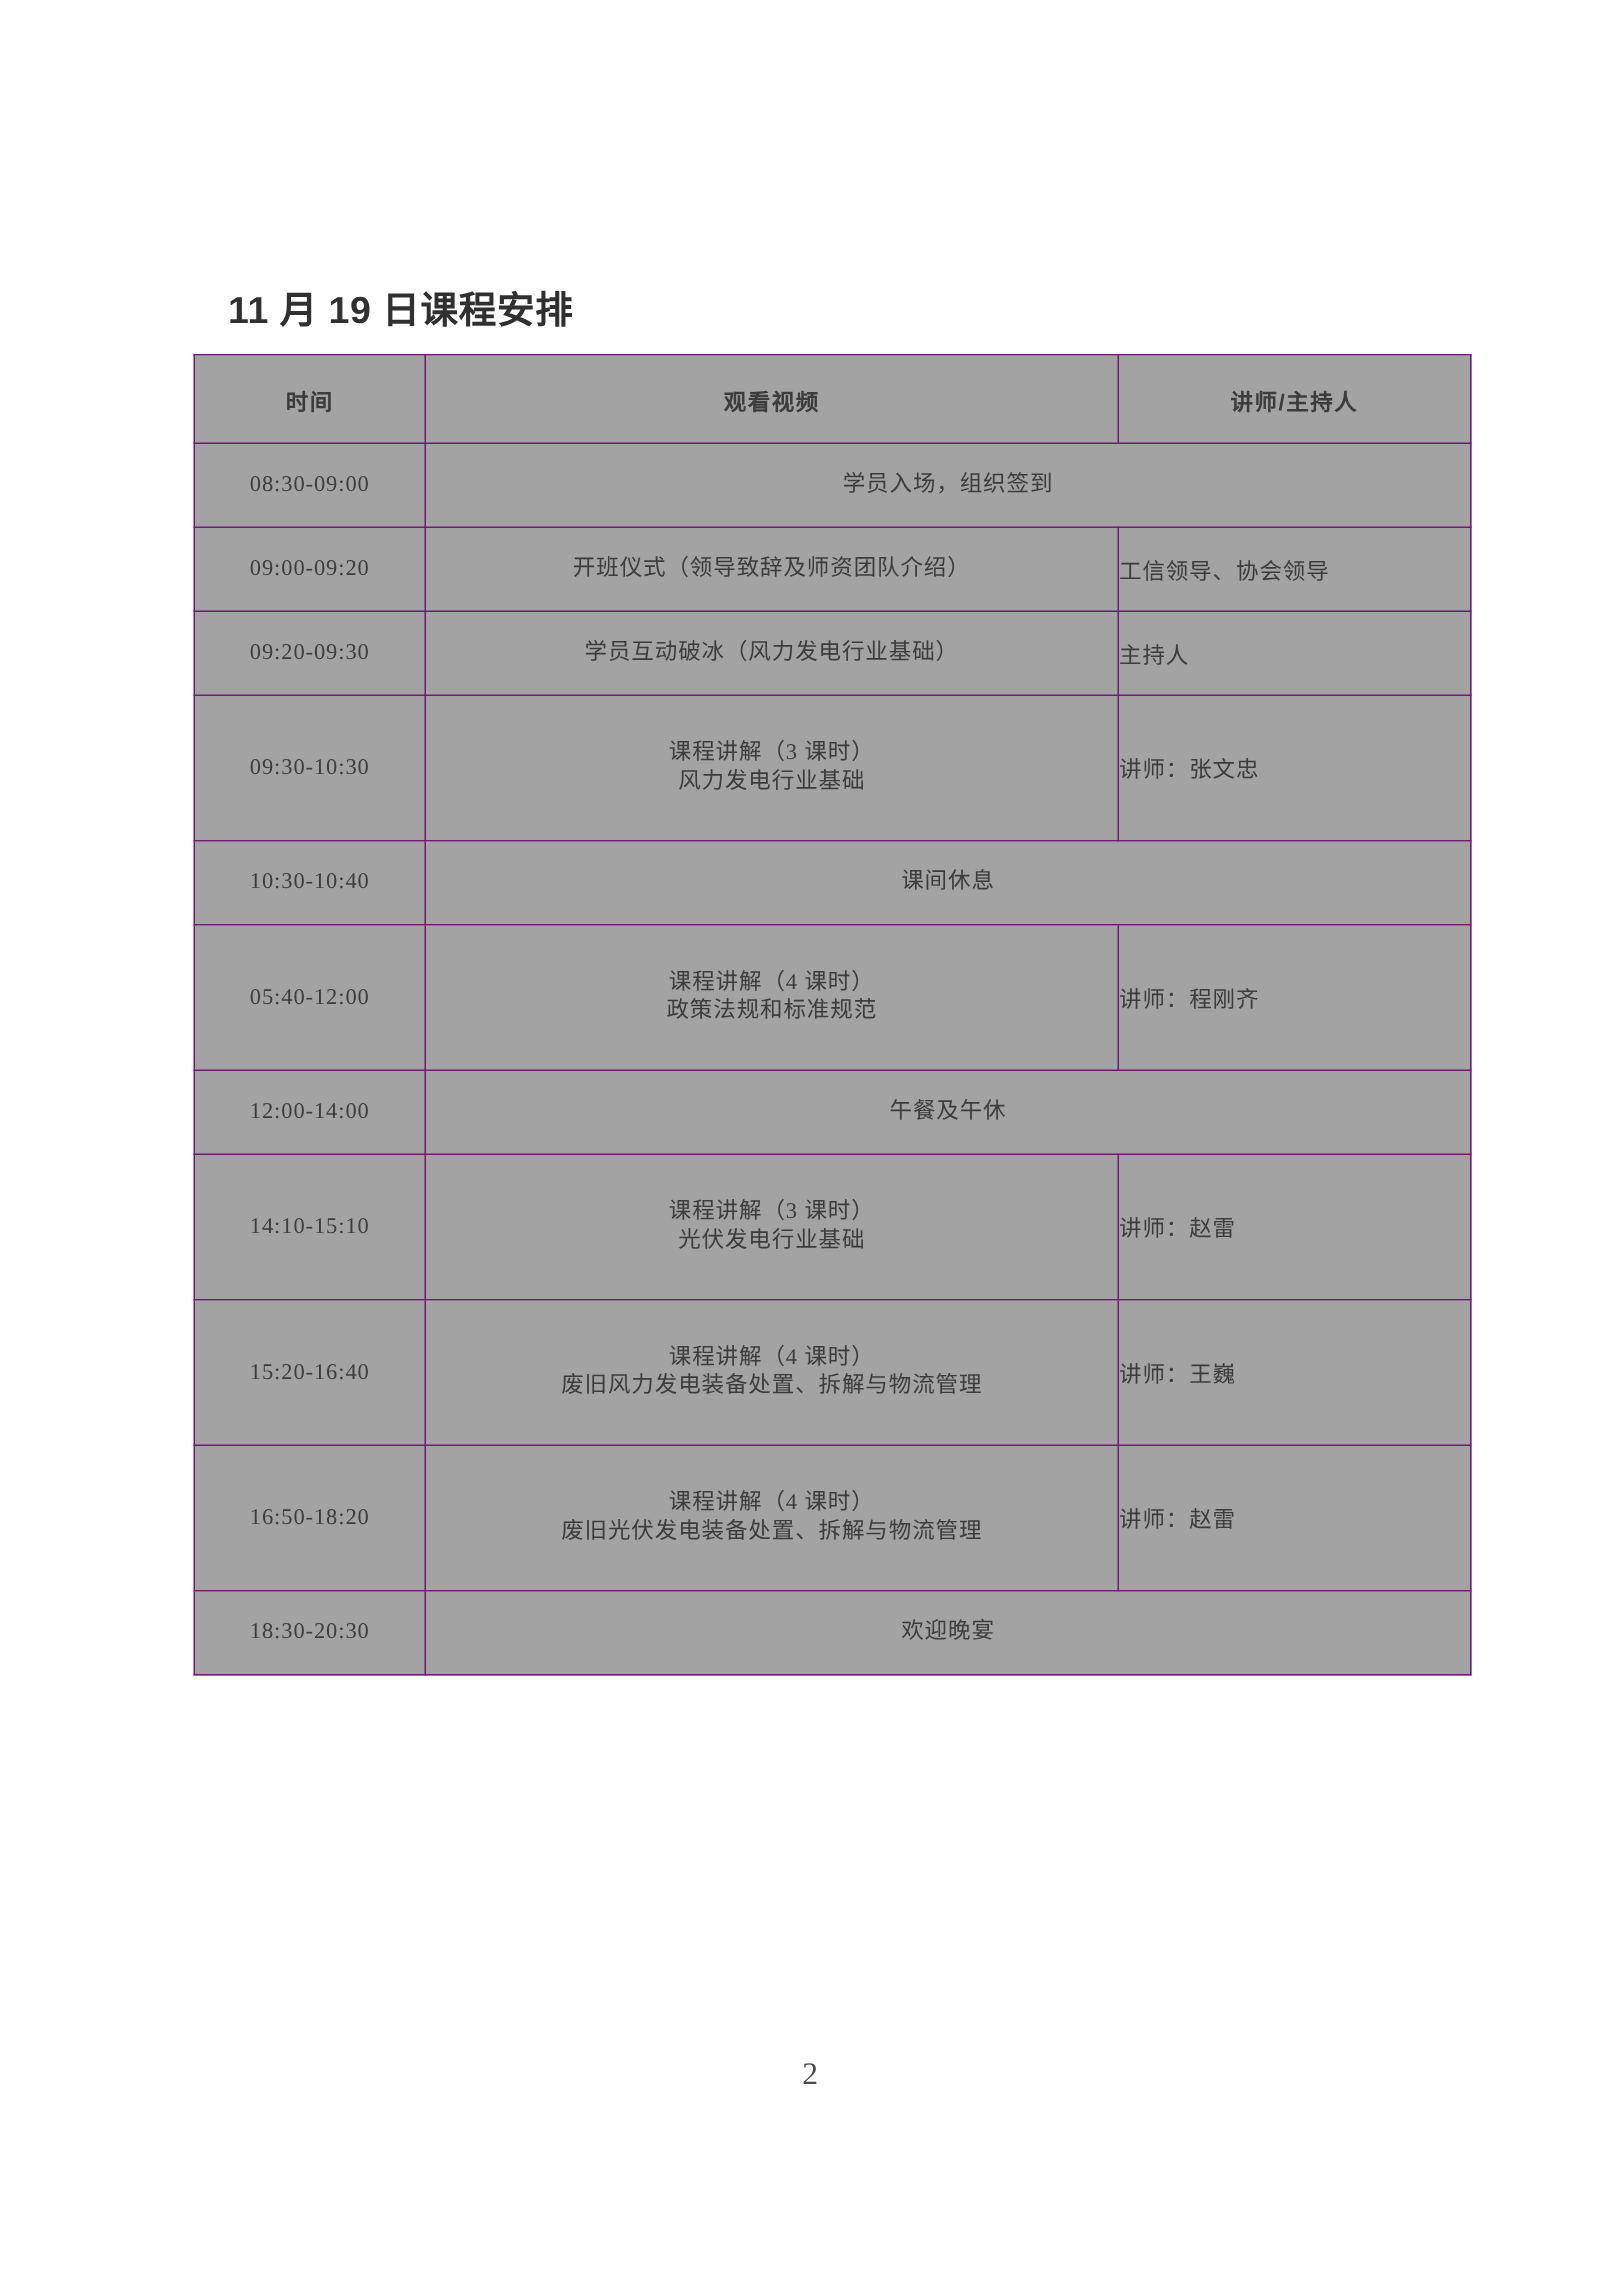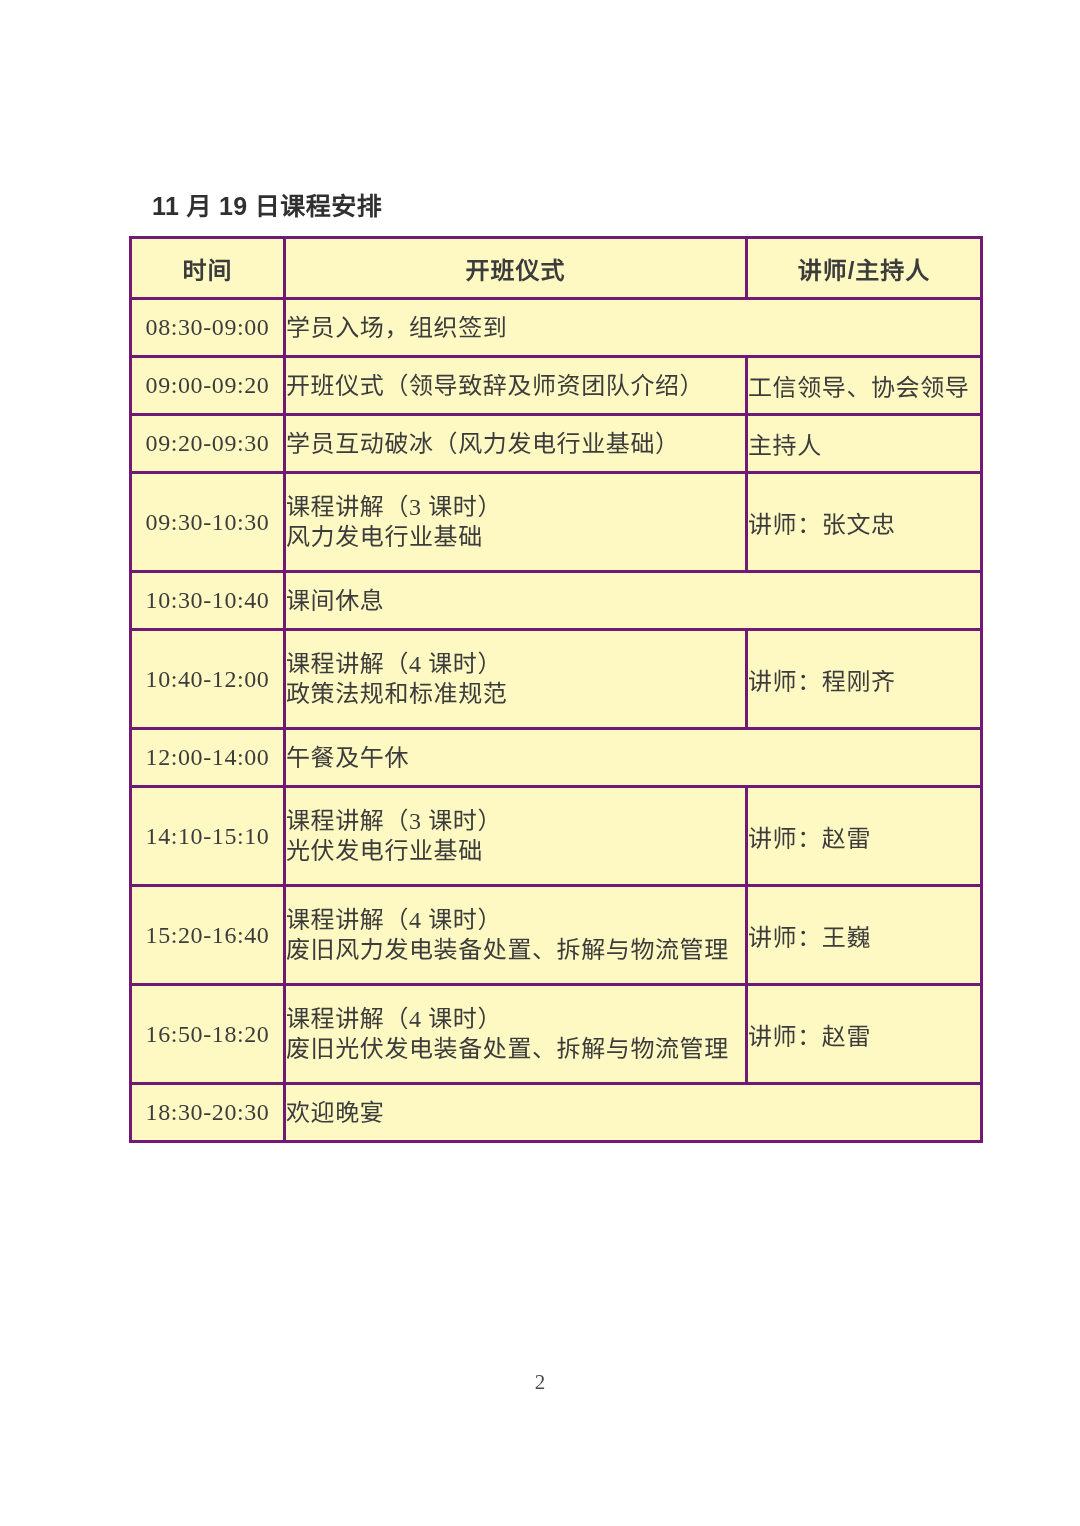--- a/index.html
+++ b/index.html
@@ -54,26 +54,26 @@
     width: 851px;
     border-collapse: collapse;
     table-layout: fixed;
   }
   table.schedule col.c-time  { width: 154px; }
   table.schedule col.c-topic { width: 462px; }
   table.schedule col.c-who   { width: 235px; }
 
   table.schedule th,
   table.schedule td {
-    border: 3px solid #701a75;
+    border: 1px solid #701a75;
     padding: 0;
     vertical-align: middle;
-    font-size: 24px;
+    font-size: 15px;
     color: #3c3c3c;
-    background: #fef9c3;
+    background: #a3a3a3;
   }
 
   th.hdr {
     height: 58px;
     text-align: center;
     font-weight: bold;
     font-family: "Liberation Sans", "DejaVu Sans", sans-serif;
     font-size: 20px;
     letter-spacing: 1px;
     color: #2f2f2f;
@@ -97,20 +97,21 @@
     padding: 0 10px 0 20px;
     letter-spacing: 0.6px;
     white-space: nowrap;
   }
 
   tr.single td { height: 55px; }
   tr.double td { height: 96px; }
 
   .line2 {
     display: block;
+    text-align: center;
   }
   .line2 + .line2 { margin-top: 0; }
 
   .page-number {
     position: absolute;
     left: 0;
     right: 0;
     top: 1370px;
     text-align: center;
     font-family: "Liberation Serif", "DejaVu Serif", serif;
@@ -129,21 +130,21 @@
 
   <table class="schedule">
     <colgroup>
       <col class="c-time">
         <col class="c-topic">
         <col class="c-who">
     </colgroup>
     <thead>
       <tr>
         <th class="hdr">时间</th>
-        <th class="hdr">开班仪式</th>
+        <th class="hdr">观看视频</th>
         <th class="hdr">讲师/主持人</th>
       </tr>
     </thead>
     <tbody>
         <tr class="single">
           <td class="time">08:30-09:00</td>
           <td class="topic" colspan="2">
             <span class="line2">学员入场，组织签到</span>
           </td>
         </tr>
@@ -169,21 +170,21 @@
           </td>
           <td class="who">讲师：张文忠</td>
         </tr>
         <tr class="single">
           <td class="time">10:30-10:40</td>
           <td class="topic" colspan="2">
             <span class="line2">课间休息</span>
           </td>
         </tr>
         <tr class="double">
-          <td class="time">10:40-12:00</td>
+          <td class="time">05:40-12:00</td>
           <td class="topic">
             <span class="line2">课程讲解（4 课时）</span>
             <span class="line2">政策法规和标准规范</span>
           </td>
           <td class="who">讲师：程刚齐</td>
         </tr>
         <tr class="single">
           <td class="time">12:00-14:00</td>
           <td class="topic" colspan="2">
             <span class="line2">午餐及午休</span>

